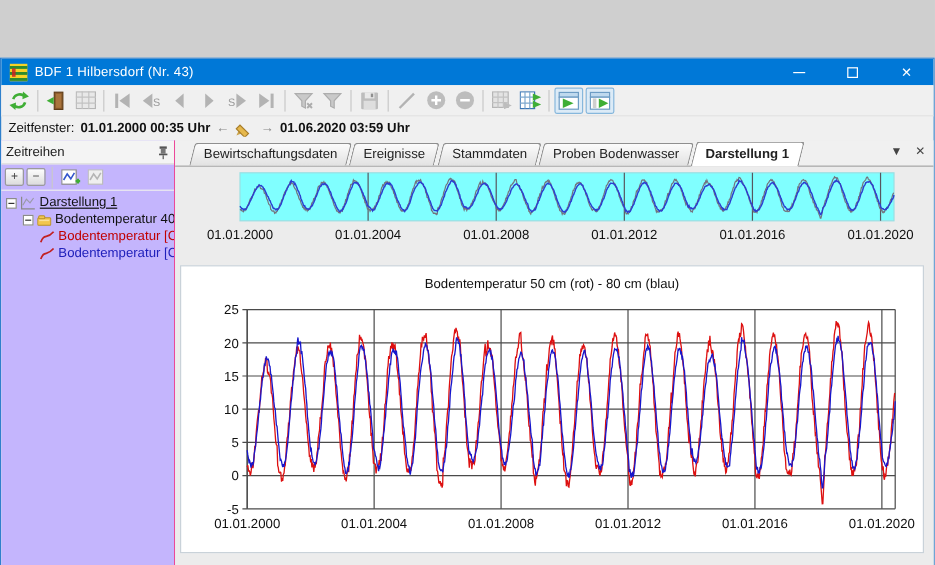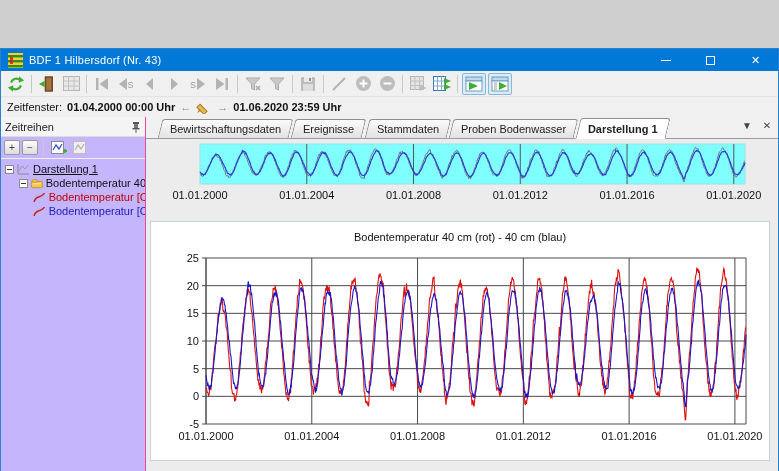--- a/index.html
+++ b/index.html
@@ -218,28 +218,28 @@
         <rect x="1" y="1" width="16" height="4" fill="#bfd9ee" stroke="#6d9cc4"></rect>
         <rect x="1" y="5" width="16" height="10" fill="#fff" stroke="#6d9cc4"></rect>
         <rect x="3" y="6" width="3" height="8" fill="#cfcfcf"></rect>
         <polygon points="8,6 16,10 8,14" fill="#3fae35"></polygon>
       </svg>
     </div>
   </div>
 
   <div class="timebar">
     <span>Zeitfenster:</span>
-    <b>01.04.2000 00:00 Uhr</b>
+    <b>01.01.2000 00:35 Uhr</b>
     <span class="dimarrow">←</span>
     <svg width="16" height="13" viewBox="0 0 16 13">
       <polygon points="1,12 3,7.5 5.5,10" fill="#caa24a"></polygon>
       <rect x="4" y="3.2" width="10" height="4.4" fill="#e6b84c" stroke="#a97f2c" transform="rotate(45 4 3.2)"></rect>
     </svg>
     <span class="dimarrow">→</span>
-    <b>01.06.2020 23:59 Uhr</b>
+    <b>01.06.2020 03:59 Uhr</b>
   </div>
 
   <div class="body">
 
     <div class="sidebar">
       <div class="sb-head">
         <span>Zeitreihen</span>
         <svg width="10" height="12" viewBox="0 0 10 12">
           <rect x="2" y="1" width="6" height="2" fill="#555"></rect>
           <rect x="3" y="3" width="4" height="4" fill="#777"></rect>
@@ -365,21 +365,21 @@
             <path d="M54.0 29.7L54.5 30.6L55.1 31.3L55.6 32.2L56.1 31.8L56.7 32.2L57.2 33.0L57.7 32.2L58.3 32.1L58.8 32.5L59.3 31.9L59.9 30.5L60.4 29.8L60.9 29.1L61.5 27.9L62.0 26.7L62.5 25.7L63.1 24.6L63.6 23.2L64.1 22.1L64.7 20.7L65.2 20.2L65.7 18.4L66.3 17.5L66.8 16.0L67.3 16.0L67.9 15.1L68.4 13.6L68.9 13.7L69.5 13.0L70.0 12.1L70.5 12.6L71.1 12.7L71.6 12.6L72.1 13.0L72.7 13.8L73.2 13.9L73.8 15.5L74.3 15.5L74.8 16.9L75.4 18.1L75.9 19.1L76.4 20.6L77.0 21.6L77.5 21.9L78.0 23.5L78.6 24.9L79.1 25.3L79.6 26.7L80.2 28.0L80.7 28.9L81.2 30.4L81.8 31.6L82.3 31.5L82.8 31.8L83.4 32.4L83.9 32.9L84.4 32.3L85.0 32.9L85.5 31.9L86.0 31.9L86.6 31.1L87.1 30.2L87.6 29.2L88.2 28.3L88.7 26.8L89.2 25.3L89.8 23.9L90.3 22.2L90.8 20.8L91.4 20.0L91.9 18.5L92.4 16.7L93.0 16.4L93.5 14.6L94.0 13.9L94.6 12.3L95.1 12.0L95.6 11.4L96.2 9.3L96.7 8.5L97.2 9.6L97.8 9.4L98.3 9.6L98.8 9.5L99.4 11.6L99.9 11.0L100.4 12.1L101.0 13.4L101.5 14.7L102.0 16.1L102.6 17.2L103.1 18.1L103.6 19.9L104.2 21.0L104.7 23.4L105.2 24.5L105.8 26.0L106.3 27.1L106.8 28.8L107.4 29.7L107.9 29.5L108.4 30.8L109.0 31.3L109.5 31.9L110.0 32.0L110.6 32.1L111.1 32.6L111.6 32.1L112.2 31.9L112.7 31.0L113.3 30.4L113.8 29.4L114.3 29.4L114.9 27.6L115.4 26.8L115.9 25.7L116.5 24.3L117.0 22.3L117.5 21.8L118.1 20.2L118.6 18.9L119.1 17.2L119.7 16.1L120.2 14.6L120.7 13.4L121.3 13.2L121.8 12.8L122.3 11.5L122.9 11.2L123.4 11.7L123.9 11.3L124.5 10.9L125.0 11.7L125.5 11.4L126.1 12.1L126.6 12.4L127.1 13.2L127.7 14.7L128.2 15.5L128.7 17.2L129.3 17.7L129.8 19.1L130.3 21.1L130.9 22.4L131.4 23.6L131.9 24.5L132.5 26.3L133.0 26.7L133.5 28.3L134.1 29.6L134.6 30.9L135.1 31.7L135.7 32.7L136.2 33.0L136.7 34.1L137.3 34.2L137.8 34.0L138.3 33.4L138.9 33.7L139.4 32.1L139.9 32.3L140.5 30.4L141.0 29.9L141.5 28.7L142.1 27.8L142.6 26.6L143.1 25.1L143.7 23.3L144.2 21.2L144.7 20.0L145.3 18.8L145.8 16.8L146.3 16.1L146.9 14.9L147.4 13.8L147.9 12.0L148.5 11.1L149.0 10.4L149.5 10.1L150.1 10.0L150.6 10.5L151.1 10.2L151.7 11.0L152.2 10.6L152.8 11.6L153.3 12.5L153.8 13.6L154.4 14.5L154.9 15.5L155.4 16.5L156.0 18.6L156.5 18.9L157.0 21.0L157.6 21.5L158.1 22.8L158.6 24.6L159.2 25.8L159.7 27.1L160.2 29.4L160.8 29.7L161.3 30.0L161.8 30.7L162.4 31.0L162.9 31.7L163.4 32.5L164.0 32.7L164.5 33.7L165.0 32.8L165.6 33.0L166.1 32.3L166.6 31.3L167.2 30.1L167.7 29.0L168.2 28.2L168.8 26.6L169.3 25.9L169.8 24.1L170.4 23.4L170.9 21.4L171.4 20.1L172.0 19.1L172.5 17.9L173.0 16.2L173.6 15.3L174.1 13.5L174.6 13.6L175.2 11.9L175.7 11.3L176.2 11.1L176.8 10.6L177.3 11.2L177.8 11.4L178.4 10.9L178.9 11.8L179.4 11.0L180.0 12.0L180.5 12.3L181.0 13.7L181.6 15.3L182.1 15.9L182.6 17.1L183.2 18.8L183.7 20.2L184.2 22.0L184.8 23.6L185.3 25.2L185.8 25.6L186.4 26.9L186.9 28.0L187.4 28.9L188.0 31.0L188.5 31.3L189.0 32.2L189.6 32.7L190.1 32.7L190.7 33.9L191.2 34.3L191.7 33.3L192.3 32.9L192.8 32.3L193.3 32.1L193.9 30.5L194.4 29.6L194.9 28.2L195.5 27.4L196.0 25.5L196.5 23.8L197.1 21.7L197.6 20.2L198.1 18.8L198.7 17.8L199.2 16.4L199.7 15.1L200.3 14.1L200.8 13.5L201.3 12.9L201.9 12.0L202.4 10.9L202.9 10.3L203.5 10.3L204.0 9.5L204.5 10.1L205.1 10.1L205.6 10.9L206.1 11.0L206.7 11.7L207.2 13.4L207.7 13.7L208.3 14.8L208.8 15.9L209.3 17.8L209.9 19.2L210.4 20.4L210.9 21.5L211.5 23.9L212.0 25.1L212.5 25.8L213.1 27.5L213.6 29.3L214.1 30.2L214.7 31.9L215.2 32.4L215.7 33.1L216.3 33.4L216.8 33.5L217.3 33.4L217.9 33.5L218.4 33.9L218.9 33.1L219.5 32.0L220.0 32.0L220.5 30.8L221.1 29.5L221.6 29.1L222.1 27.5L222.7 25.3L223.2 24.4L223.7 22.6L224.3 21.7L224.8 19.3L225.3 17.8L225.9 17.1L226.4 15.8L226.9 14.6L227.5 13.1L228.0 12.0L228.5 11.7L229.1 10.7L229.6 9.3L230.2 8.5L230.7 8.9L231.2 8.9L231.8 9.6L232.3 9.5L232.8 10.4L233.4 11.9L233.9 11.8L234.4 13.9L235.0 14.9L235.5 15.8L236.0 17.2L236.6 19.3L237.1 20.3L237.6 23.0L238.2 24.4L238.7 25.6L239.2 27.0L239.8 28.4L240.3 29.7L240.8 30.5L241.4 30.2L241.9 30.6L242.4 30.5L243.0 31.4L243.5 31.5L244.0 31.9L244.6 31.6L245.1 31.0L245.6 30.7L246.2 30.2L246.7 29.7L247.2 29.3L247.8 28.3L248.3 26.9L248.8 25.8L249.4 25.1L249.9 23.5L250.4 22.0L251.0 20.9L251.5 19.6L252.0 19.3L252.6 17.2L253.1 15.6L253.6 14.7L254.2 13.6L254.7 13.3L255.2 12.1L255.8 11.8L256.3 11.5L256.8 11.1L257.4 11.0L257.9 10.7L258.4 11.4L259.0 11.2L259.5 12.4L260.0 12.2L260.6 13.1L261.1 14.3L261.6 15.1L262.2 16.0L262.7 17.3L263.2 18.6L263.8 20.3L264.3 21.3L264.8 23.0L265.4 24.6L265.9 26.3L266.4 27.2L267.0 28.3L267.5 29.2L268.0 29.7L268.6 31.3L269.1 31.3L269.7 31.9L270.2 32.5L270.7 32.0L271.3 32.6L271.8 31.9L272.3 31.9L272.9 31.4L273.4 30.1L273.9 29.6L274.5 28.7L275.0 27.7L275.5 26.9L276.1 25.8L276.6 24.4L277.1 23.1L277.7 21.4L278.2 21.0L278.7 20.1L279.3 18.6L279.8 16.6L280.3 15.8L280.9 14.5L281.4 14.4L281.9 13.4L282.5 12.4L283.0 12.2L283.5 11.8L284.1 11.3L284.6 11.3L285.1 11.8L285.7 12.4L286.2 12.8L286.7 12.8L287.3 14.7L287.8 15.8L288.3 16.1L288.9 17.4L289.4 18.6L289.9 19.4L290.5 21.2L291.0 22.6L291.5 23.8L292.1 24.8L292.6 26.6L293.1 27.2L293.7 27.7L294.2 29.7L294.7 31.7L295.3 32.5L295.8 33.2L296.3 33.2L296.9 34.5L297.4 34.2L297.9 33.8L298.5 33.5L299.0 33.3L299.5 32.3L300.1 32.7L300.6 31.5L301.1 29.9L301.7 27.9L302.2 27.4L302.7 25.2L303.3 25.0L303.8 23.0L304.3 22.2L304.9 20.4L305.4 18.6L305.9 17.7L306.5 16.7L307.0 16.1L307.6 14.5L308.1 13.8L308.6 12.7L309.2 11.7L309.7 11.4L310.2 10.9L310.8 10.8L311.3 11.4L311.8 11.3L312.4 11.4L312.9 12.1L313.4 12.5L314.0 14.0L314.5 15.3L315.0 15.5L315.6 16.7L316.1 18.4L316.6 20.1L317.2 21.0L317.7 23.0L318.2 24.4L318.8 26.3L319.3 27.1L319.8 28.4L320.4 29.8L320.9 30.7L321.4 31.7L322.0 32.8L322.5 33.4L323.0 34.2L323.6 34.5L324.1 34.2L324.6 34.9L325.2 34.4L325.7 33.3L326.2 33.4L326.8 32.6L327.3 31.6L327.8 30.7L328.4 29.4L328.9 27.9L329.4 26.2L330.0 25.7L330.5 23.9L331.0 22.5L331.6 20.7L332.1 20.1L332.6 18.6L333.2 17.4L333.7 15.6L334.2 14.8L334.8 13.5L335.3 12.8L335.8 12.4L336.4 11.7L336.9 11.4L337.4 11.0L338.0 10.9L338.5 11.9L339.0 12.2L339.6 12.4L340.1 14.1L340.6 15.6L341.2 16.1L341.7 17.1L342.2 18.7L342.8 19.4L343.3 20.8L343.8 22.4L344.4 23.9L344.9 25.5L345.4 26.8L346.0 27.7L346.5 28.6L347.1 29.8L347.6 30.6L348.1 31.0L348.7 31.8L349.2 32.0L349.7 32.5L350.3 33.3L350.8 32.7L351.3 33.5L351.9 32.5L352.4 32.6L352.9 32.5L353.5 31.6L354.0 30.0L354.5 29.3L355.1 28.3L355.6 26.5L356.1 25.4L356.7 23.9L357.2 23.6L357.7 22.0L358.3 20.2L358.8 18.6L359.3 16.6L359.9 15.6L360.4 14.4L360.9 14.0L361.5 12.7L362.0 11.7L362.5 11.2L363.1 10.6L363.6 10.8L364.1 10.8L364.7 10.9L365.2 10.7L365.7 11.5L366.3 12.2L366.8 12.2L367.3 13.4L367.9 14.4L368.4 16.0L368.9 16.7L369.5 18.1L370.0 19.1L370.5 21.0L371.1 22.5L371.6 23.3L372.1 25.1L372.7 26.1L373.2 27.9L373.7 29.3L374.3 30.4L374.8 31.8L375.3 33.8L375.9 33.3L376.4 34.2L376.9 34.9L377.5 34.1L378.0 33.9L378.5 34.7L379.1 34.2L379.6 33.4L380.1 32.1L380.7 31.0L381.2 29.8L381.7 28.9L382.3 28.1L382.8 25.9L383.3 25.2L383.9 23.1L384.4 22.2L385.0 20.3L385.5 18.6L386.0 17.9L386.6 16.5L387.1 14.6L387.6 13.7L388.2 12.8L388.7 12.0L389.2 11.1L389.8 10.7L390.3 10.8L390.8 10.0L391.4 10.2L391.9 10.9L392.4 10.4L393.0 11.7L393.5 12.7L394.0 12.9L394.6 14.7L395.1 15.9L395.6 16.8L396.2 17.7L396.7 19.6L397.2 20.9L397.8 22.4L398.3 24.1L398.8 25.5L399.4 26.5L399.9 28.6L400.4 29.9L401.0 30.3L401.5 31.6L402.0 32.4L402.6 32.7L403.1 33.4L403.6 34.0L404.2 33.5L404.7 33.7L405.2 33.8L405.8 33.4L406.3 32.1L406.8 31.7L407.4 31.2L407.9 29.2L408.4 28.8L409.0 27.3L409.5 26.5L410.0 24.8L410.6 23.1L411.1 21.6L411.6 20.2L412.2 19.2L412.7 17.5L413.2 16.2L413.8 15.4L414.3 14.1L414.8 13.6L415.4 12.7L415.9 11.8L416.4 10.7L417.0 10.8L417.5 10.6L418.0 10.6L418.6 11.4L419.1 11.1L419.6 12.4L420.2 12.2L420.7 13.1L421.2 14.5L421.8 14.8L422.3 16.6L422.8 17.8L423.4 19.0L423.9 21.4L424.5 22.0L425.0 23.9L425.5 25.2L426.1 26.3L426.6 27.3L427.1 29.4L427.7 30.6L428.2 29.4L428.7 30.8L429.3 31.1L429.8 31.9L430.3 31.3L430.9 31.8L431.4 32.1L431.9 31.7L432.5 31.2L433.0 30.8L433.5 29.8L434.1 29.1L434.6 28.7L435.1 27.5L435.7 25.9L436.2 25.4L436.7 23.4L437.3 23.0L437.8 20.9L438.3 20.0L438.9 18.4L439.4 17.5L439.9 16.9L440.5 15.5L441.0 14.7L441.5 13.3L442.1 13.3L442.6 12.8L443.1 13.0L443.7 12.4L444.2 12.3L444.7 11.8L445.3 11.6L445.8 12.3L446.3 13.1L446.9 13.8L447.4 13.6L447.9 14.9L448.5 15.5L449.0 16.5L449.5 17.9L450.1 19.2L450.6 20.8L451.1 22.5L451.7 23.6L452.2 24.8L452.7 26.3L453.3 27.4L453.8 27.7L454.3 29.0L454.9 29.9L455.4 30.9L455.9 31.2L456.5 32.6L457.0 32.0L457.5 32.8L458.1 32.9L458.6 32.7L459.1 32.7L459.7 32.6L460.2 31.0L460.7 30.2L461.3 28.6L461.8 28.1L462.3 26.9L462.9 25.0L463.4 23.6L464.0 22.4L464.5 20.4L465.0 19.4L465.6 17.5L466.1 16.4L466.6 14.7L467.2 14.2L467.7 13.1L468.2 12.3L468.8 11.1L469.3 10.9L469.8 8.4L470.4 9.2L470.9 9.1L471.4 9.3L472.0 8.9L472.5 10.8L473.0 11.4L473.6 12.1L474.1 12.6L474.6 13.5L475.2 14.4L475.7 15.7L476.2 17.5L476.8 18.5L477.3 20.4L477.8 21.0L478.4 22.6L478.9 24.5L479.4 25.9L480.0 27.4L480.5 27.8L481.0 29.7L481.6 30.9L482.1 32.8L482.6 33.4L483.2 32.8L483.7 34.1L484.2 33.7L484.8 33.9L485.3 33.3L485.8 32.7L486.4 32.9L486.9 32.2L487.4 31.1L488.0 30.2L488.5 29.3L489.0 28.1L489.6 26.5L490.1 24.6L490.6 24.0L491.2 21.7L491.7 20.3L492.2 18.9L492.8 16.2L493.3 15.8L493.8 14.2L494.4 13.4L494.9 13.2L495.4 12.4L496.0 11.3L496.5 11.0L497.0 10.4L497.6 10.3L498.1 10.1L498.6 11.2L499.2 11.0L499.7 12.2L500.2 13.2L500.8 14.1L501.3 14.6L501.9 15.3L502.4 16.9L502.9 17.7L503.5 20.2L504.0 21.0L504.5 22.7L505.1 23.7L505.6 25.9L506.1 26.4L506.7 28.1L507.2 29.0L507.7 30.3L508.3 30.3L508.8 31.0L509.3 31.7L509.9 32.5L510.4 32.4L510.9 32.3L511.5 32.5L512.0 32.9L512.5 31.7L513.1 31.7L513.6 31.3L514.1 30.6L514.7 28.9L515.2 27.8L515.7 26.4L516.3 25.0L516.8 24.3L517.3 22.5L517.9 21.0L518.4 19.3L518.9 18.2L519.5 17.5L520.0 15.7L520.5 14.2L521.1 13.2L521.6 13.0L522.1 11.6L522.7 11.2L523.2 11.1L523.7 10.2L524.3 10.3L524.8 10.0L525.3 10.7L525.9 11.3L526.4 11.3L526.9 12.6L527.5 13.5L528.0 13.7L528.5 14.6L529.1 16.3L529.6 18.1L530.1 18.6L530.7 19.9L531.2 21.6L531.7 23.3L532.3 24.7L532.8 25.7L533.3 27.3L533.9 28.2L534.4 30.1L534.9 31.0L535.5 31.5L536.0 32.8L536.5 33.7L537.1 35.6L537.6 36.8L538.1 36.8L538.7 35.4L539.2 34.0L539.7 31.9L540.3 30.6L540.8 29.9L541.4 29.4L541.9 27.7L542.4 26.6L543.0 24.5L543.5 23.1L544.0 22.5L544.6 19.3L545.1 18.2L545.6 17.5L546.2 15.9L546.7 14.5L547.2 13.4L547.8 12.1L548.3 10.9L548.8 9.9L549.4 9.7L549.9 8.9L550.4 9.2L551.0 8.2L551.5 9.0L552.0 9.3L552.6 9.3L553.1 10.1L553.6 10.8L554.2 11.3L554.7 12.7L555.2 14.1L555.8 15.7L556.3 16.8L556.8 18.1L557.4 19.4L557.9 20.8L558.4 23.0L559.0 24.0L559.5 25.5L560.0 26.8L560.6 27.9L561.1 29.7L561.6 30.4L562.2 31.6L562.7 31.7L563.2 33.0L563.8 32.8L564.3 32.9L564.8 33.3L565.4 33.0L565.9 32.0L566.4 31.7L567.0 31.3L567.5 29.5L568.0 29.2L568.6 27.2L569.1 26.2L569.6 25.4L570.2 23.8L570.7 22.3L571.2 20.3L571.8 18.8L572.3 18.1L572.8 16.7L573.4 14.7L573.9 13.1L574.4 12.7L575.0 11.6L575.5 10.2L576.0 10.1L576.6 9.6L577.1 9.6L577.6 9.8L578.2 9.4L578.7 9.5L579.2 9.6L579.8 10.9L580.3 11.5L580.9 11.8L581.4 12.6L581.9 14.8L582.5 15.7L583.0 16.8L583.5 18.8L584.1 19.5L584.6 21.0L585.1 23.2L585.7 24.4L586.2 25.8L586.7 27.4L587.3 28.1L587.8 29.8L588.3 31.2L588.9 31.7L589.4 31.9L589.9 32.0L590.5 32.4L591.0 32.7L591.5 32.8L592.1 32.2L592.6 32.3L593.1 31.1L593.7 31.2L594.2 30.0L594.7 29.3L595.3 28.2L595.8 27.3L596.3 26.6L596.9 25.8L597.4 23.9L597.9 23.9L598.5 22.6L599.0 20.5" fill="none" stroke="#2b3fd0" stroke-width="1.2"></path>
             <text x="54" y="57" text-anchor="middle" font-size="11" fill="#111">01.01.2000</text>
             <text x="160.75808031341785" y="57" text-anchor="middle" font-size="11" fill="#111">01.01.2004</text>
             <text x="267.5161606268357" y="57" text-anchor="middle" font-size="11" fill="#111">01.01.2008</text>
             <text x="374.2742409402535" y="57" text-anchor="middle" font-size="11" fill="#111">01.01.2012</text>
             <text x="481.03232125367134" y="57" text-anchor="middle" font-size="11" fill="#111">01.01.2016</text>
             <text x="587.7904015670891" y="57" text-anchor="middle" font-size="11" fill="#111">01.01.2020</text>
           </svg>
 
         <div class="chartcard">
-          <div class="cardtitle">Bodentemperatur 40 cm (rot) - 40 cm (blau)</div>
+          <div class="cardtitle">Bodentemperatur 50 cm (rot) - 80 cm (blau)</div>
           <svg id="mcsvg" width="618" height="238" style="position:absolute;left:0;top:0">
               <line x1="55" x2="595" y1="202" y2="202" stroke="#4a4a4a" stroke-width="1"></line>
               <line x1="51" x2="55" y1="202" y2="202" stroke="#4a4a4a" stroke-width="1"></line>
               <text x="48" y="206" text-anchor="end" font-size="11" fill="#111">-5</text>
               <line x1="55" x2="595" y1="174.33333333333334" y2="174.33333333333334" stroke="#4a4a4a" stroke-width="1"></line>
               <line x1="51" x2="55" y1="174.33333333333334" y2="174.33333333333334" stroke="#4a4a4a" stroke-width="1"></line>
               <text x="48" y="178.33333333333334" text-anchor="end" font-size="11" fill="#111">0</text>
               <line x1="55" x2="595" y1="146.66666666666666" y2="146.66666666666666" stroke="#4a4a4a" stroke-width="1"></line>
               <line x1="51" x2="55" y1="146.66666666666666" y2="146.66666666666666" stroke="#4a4a4a" stroke-width="1"></line>
               <text x="48" y="150.66666666666666" text-anchor="end" font-size="11" fill="#111">5</text>

